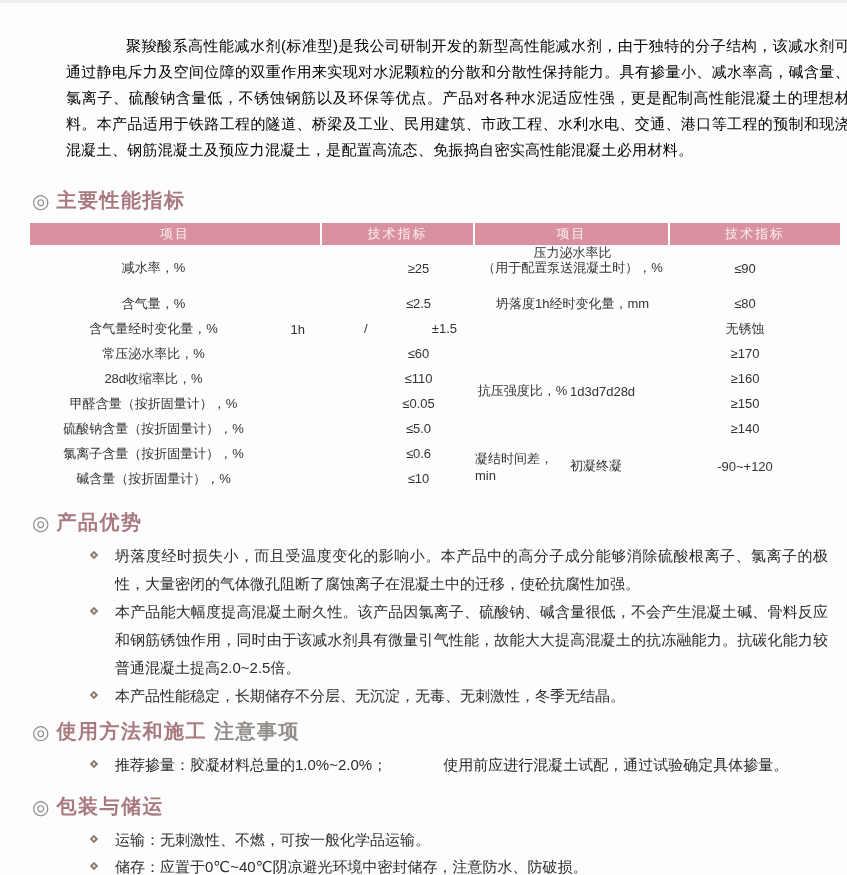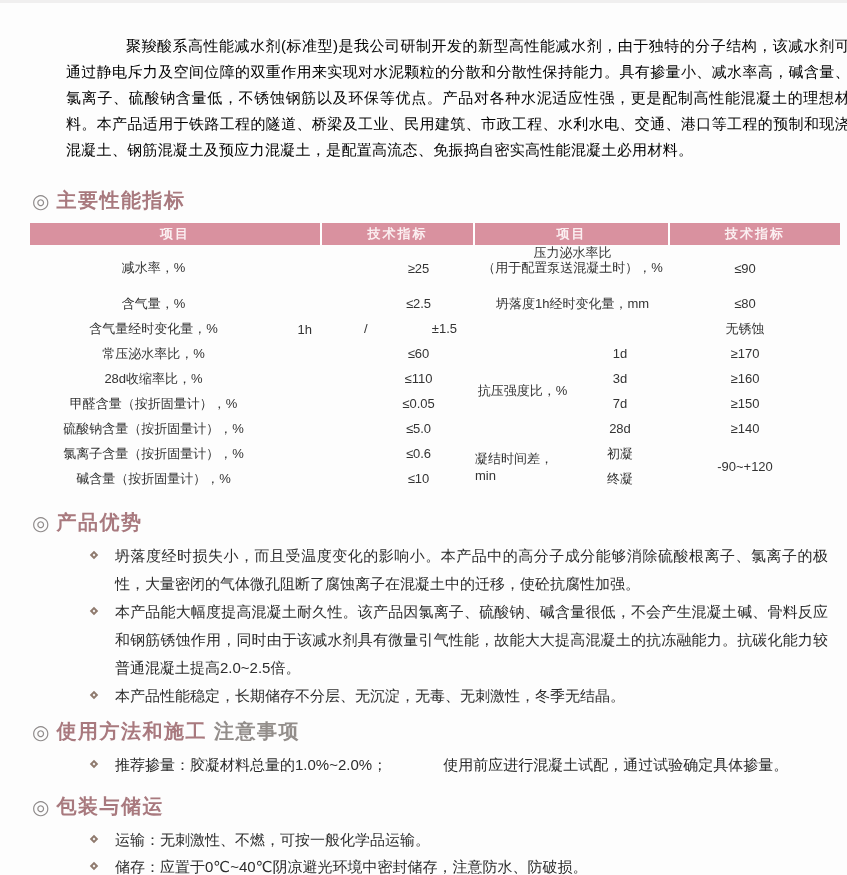--- a/index.html
+++ b/index.html
@@ -30,40 +30,40 @@
   .spec-table {
     width:810px; margin:9px 0 0 -8px;
     display:grid;
     grid-template-columns:292px 153px 195px 170px;
     grid-template-rows:22px 46px repeat(8,25px);
     font-size:13px; color:#333;
   }
   .th {
     background:#d9919f; color:#fbeff1; letter-spacing:2px;
     display:flex; align-items:center; justify-content:center;
-    border-right:2px solid #fff; font-size:13px;font-weight:bold;
+    border-right:2px solid #fff; font-size:13px;
   }
   .th-last { border-right:none; }
   .cell { display:flex; align-items:center; justify-content:center; }
   .lab  { padding-right:45px; }
   .val  { padding-left:40px; }
   .val4 { padding-right:20px; }
   .c1{grid-column:1} .c2{grid-column:2} .c3{grid-column:3} .c4{grid-column:4}
   .r2{grid-row:2} .r3{grid-row:3} .r4{grid-row:4} .r5{grid-row:5}
   .r6{grid-row:6} .r7{grid-row:7} .r8{grid-row:8} .r9{grid-row:9} .r10{grid-row:10}
   .rel { position:relative; }
-  .oneh { position:absolute; right:10px; top:50%; transform:translateY(-50%); }
+  .oneh { position:absolute; right:17px; top:50%; transform:translateY(-50%); }
   .split { justify-content:space-between; padding:0 18px 0 42px; }
   .two-line { flex-direction:column; justify-content:flex-start; line-height:15px; }
   .block { display:flex; align-items:center; }
   .strength { grid-column:3; grid-row:5 / span 4; }
   .setting  { grid-column:3; grid-row:9 / span 2; }
   .setting-val { grid-row:9 / span 2; }
   .blk-label { width:95px; display:flex; align-items:center; justify-content:center; }
-  .blk-col { width:100px; display:flex; flex-direction:column; }
+  .blk-col { width:100px; display:flex; flex-direction:row; }
   .blk-col > div { height:25px; display:flex; align-items:center; justify-content:center; }
   
   .bullets { list-style:none; margin-top:6px; }
   .bullets li {
     position:relative; padding-left:77px; width:790px;
     font-size:15px; line-height:28px; text-align:justify; color:#2c2c2c;
   }
   .diamond {
     position:absolute; left:53px; top:10px; width:6px; height:6px;
     border:2px solid #8f7a6e; transform:rotate(45deg); background:#fdfdfd;

